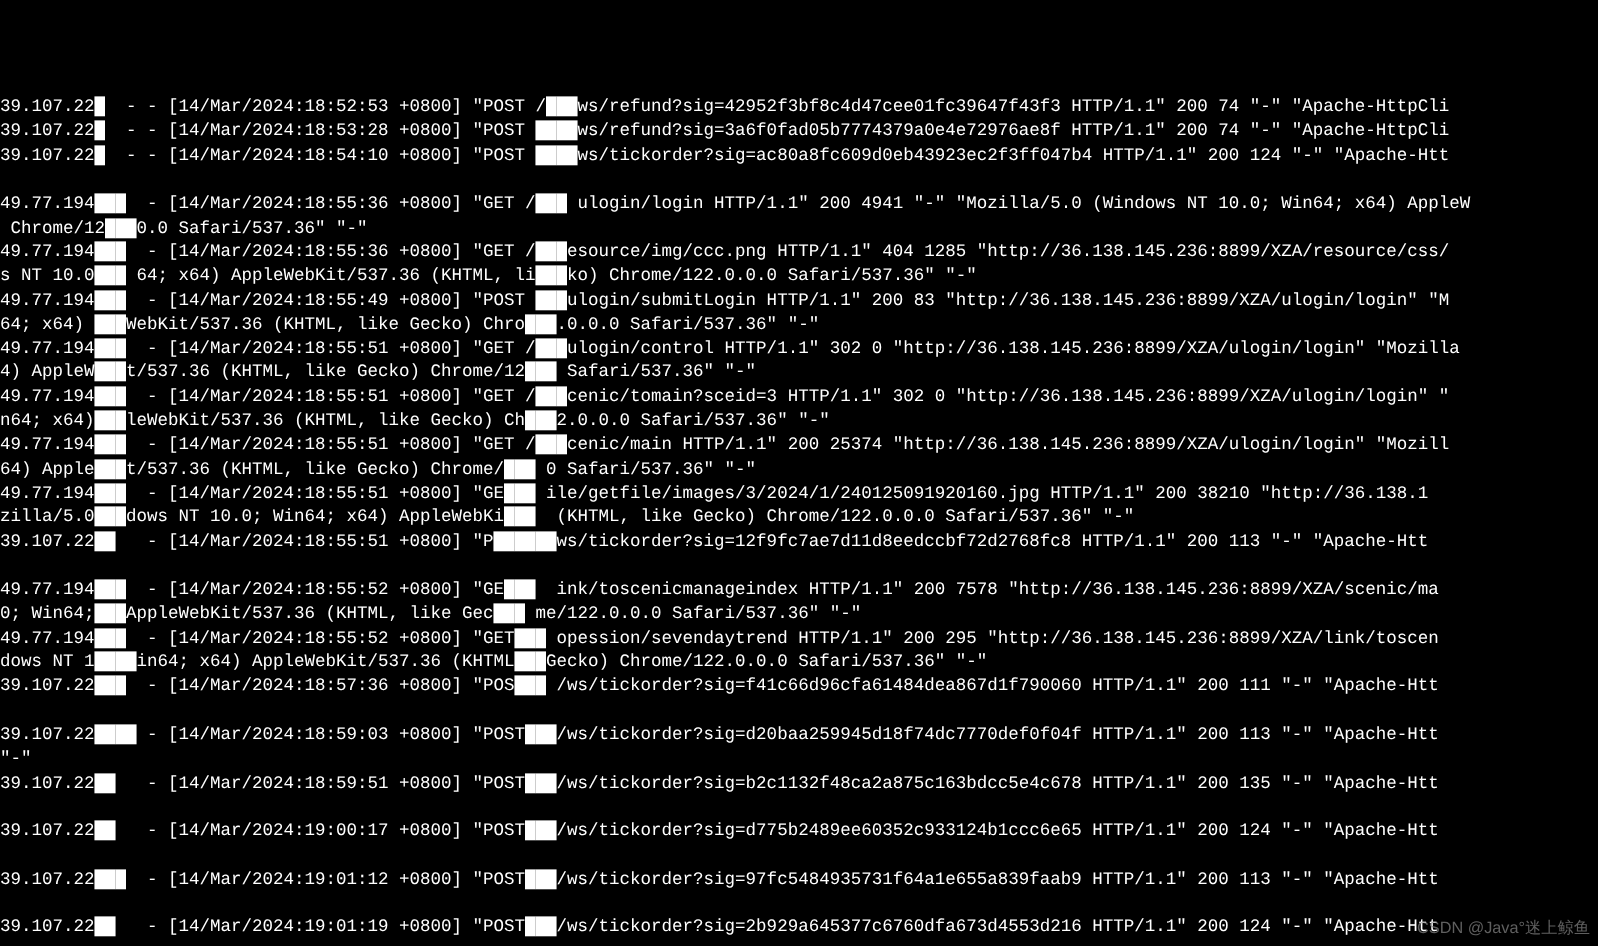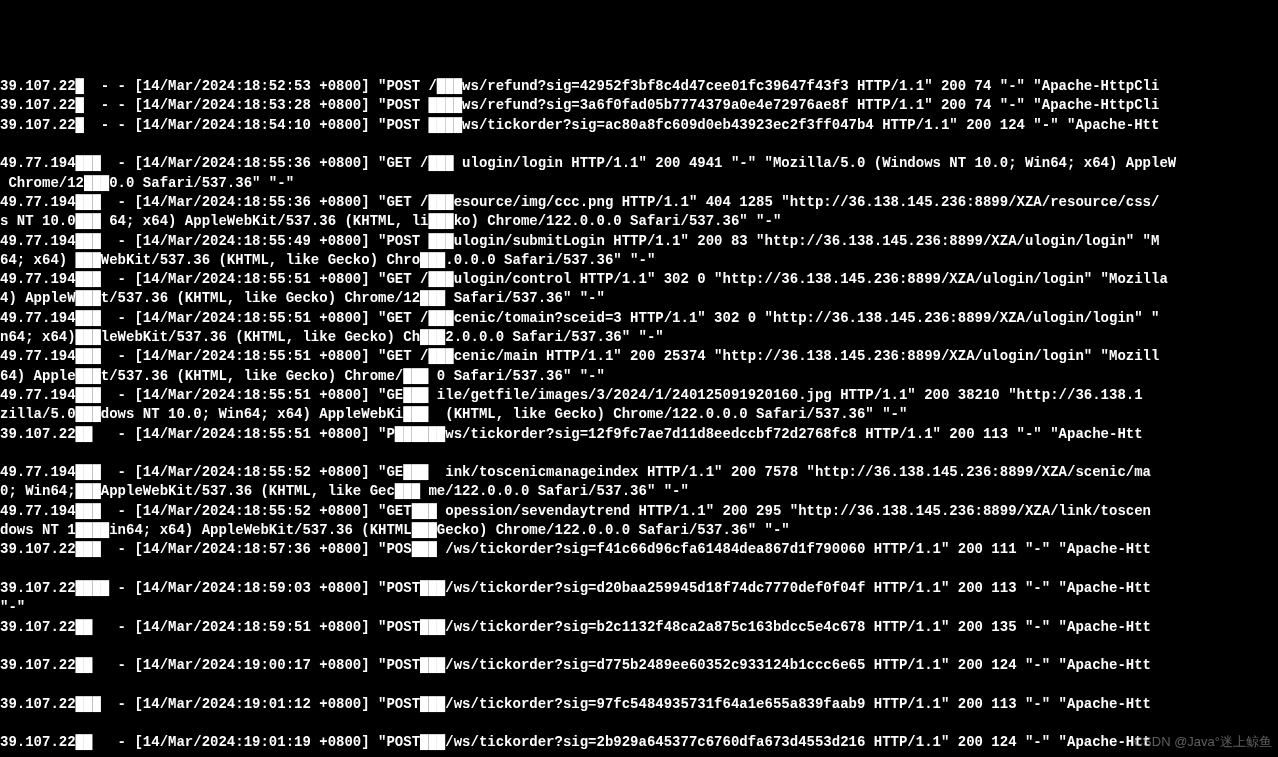--- a/index.html
+++ b/index.html
@@ -20,21 +20,20 @@
   height: 757px;
   overflow: hidden;
   position: relative;
 }
 .terminal {
   position: relative;
 }
 .log-line {
   display: block;
   position: relative;
-  font-weight: bold;
 }
 .watermark {
   position: absolute;
   right: 6px;
   bottom: 6px;
   color: #888888;
   font-size: 13px;
   opacity: 0.7;
   font-family: sans-serif;
   padding-left: 16px;

